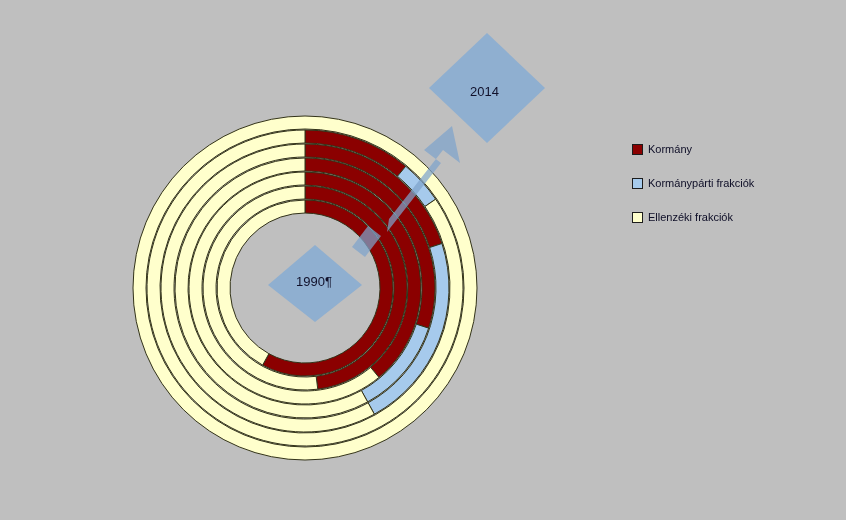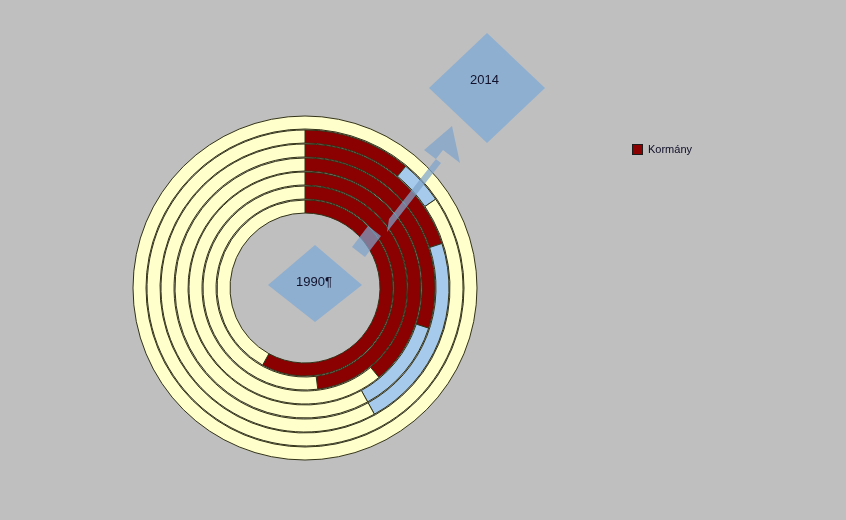--- a/index.html
+++ b/index.html
@@ -67,21 +67,29 @@
       <polygon id="outer-diamond" points="487,33 545,88 487,143 429,88" fill="#8FAFD0" stroke="none"></polygon>
       <g id="arrow-shape" opacity="0.72">
         <polygon points="387,232 441,163 424,150 452,126 460,163 443,150 389,219" fill="#7FA4CC" stroke="none"></polygon>
         <polygon points="352,247 368,226 381,236 365,257" fill="#7FA4CC" stroke="none"></polygon>
       </g>
       <polygon id="inner-diamond" points="315,245 362,285 315,322 268,285" fill="#8FAFD0" stroke="none"></polygon>
     </g>
     </svg>
 
   <div class="diamond-label" style="left:296px;top:274px;text-align:center;">1990¶</div>
-  <div class="diamond-label" style="left:470px;top:72px;">2014</div>
+  <div class="diamond-label" style="left:470px;top:84px;">2014</div>
 
   <div class="legend">
     <div class="legend-row">
       <span class="legend-swatch" style="background: rgb(139, 0, 0);"></span>
       <span class="legend-label">Kormány</span>
     </div>
+    <div class="legend-row">
+      <span class="legend-swatch" style="background: rgb(166, 202, 236);"></span>
+      <span class="legend-label">Kormánypárti frakciók</span>
+    </div>
+    <div class="legend-row">
+      <span class="legend-swatch" style="background: rgb(255, 255, 204);"></span>
+      <span class="legend-label">Ellenzéki frakciók</span>
+    </div>
   </div>
 </div>
 
 </body></html>

